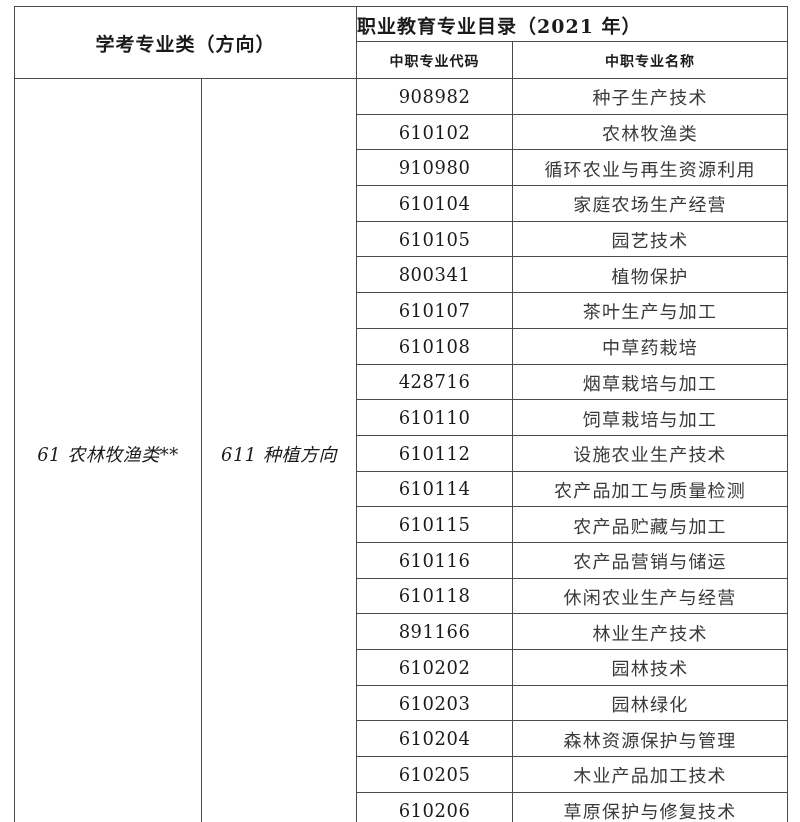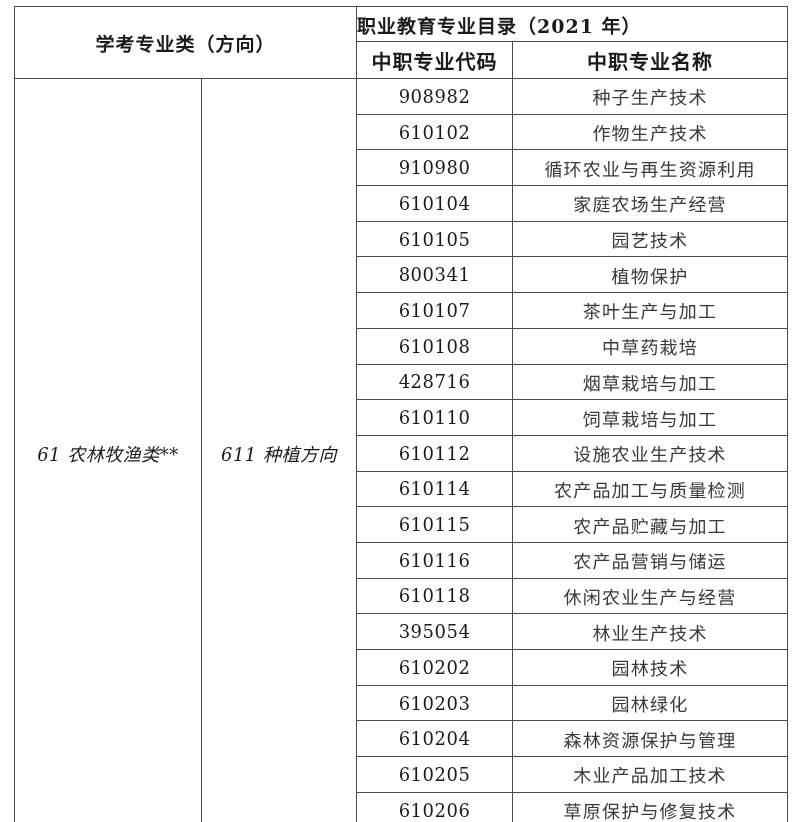--- a/index.html
+++ b/index.html
@@ -62,21 +62,21 @@
     height: 34px;
     text-align: left;
     font-weight: bold;
     font-size: 19px;
     letter-spacing: 1px;
   }
   th.h-sub {
     height: 36px;
     text-align: center;
     font-weight: bold;
-    font-size: 20px;
+    font-size: 14px;
     letter-spacing: 1px;
   }
 
   td.cell-cat,
   td.cell-dir {
     text-align: center;
     font-size: 18px;
     letter-spacing: 0.5px;
     vertical-align: middle;
   }
@@ -131,21 +131,21 @@
             <span class="cat-text">61 农林牧渔类**</span>
           </td>
           <td class="cell-dir" rowspan="21">
             <span class="dir-text">611 种植方向</span>
           </td>
           <td class="cell-code">908982</td>
           <td class="cell-name">种子生产技术</td>
         </tr>
         <tr>
           <td class="cell-code">610102</td>
-          <td class="cell-name">作物生产技术</td>
+          <td class="cell-name">农林牧渔类</td>
         </tr>
         <tr>
           <td class="cell-code">910980</td>
           <td class="cell-name">循环农业与再生资源利用</td>
         </tr>
         <tr>
           <td class="cell-code">610104</td>
           <td class="cell-name">家庭农场生产经营</td>
         </tr>
         <tr>
@@ -186,21 +186,21 @@
         </tr>
         <tr>
           <td class="cell-code">610116</td>
           <td class="cell-name">农产品营销与储运</td>
         </tr>
         <tr>
           <td class="cell-code">610118</td>
           <td class="cell-name">休闲农业生产与经营</td>
         </tr>
         <tr>
-          <td class="cell-code">395054</td>
+          <td class="cell-code">891166</td>
           <td class="cell-name">林业生产技术</td>
         </tr>
         <tr>
           <td class="cell-code">610202</td>
           <td class="cell-name">园林技术</td>
         </tr>
         <tr>
           <td class="cell-code">610203</td>
           <td class="cell-name">园林绿化</td>
         </tr>

